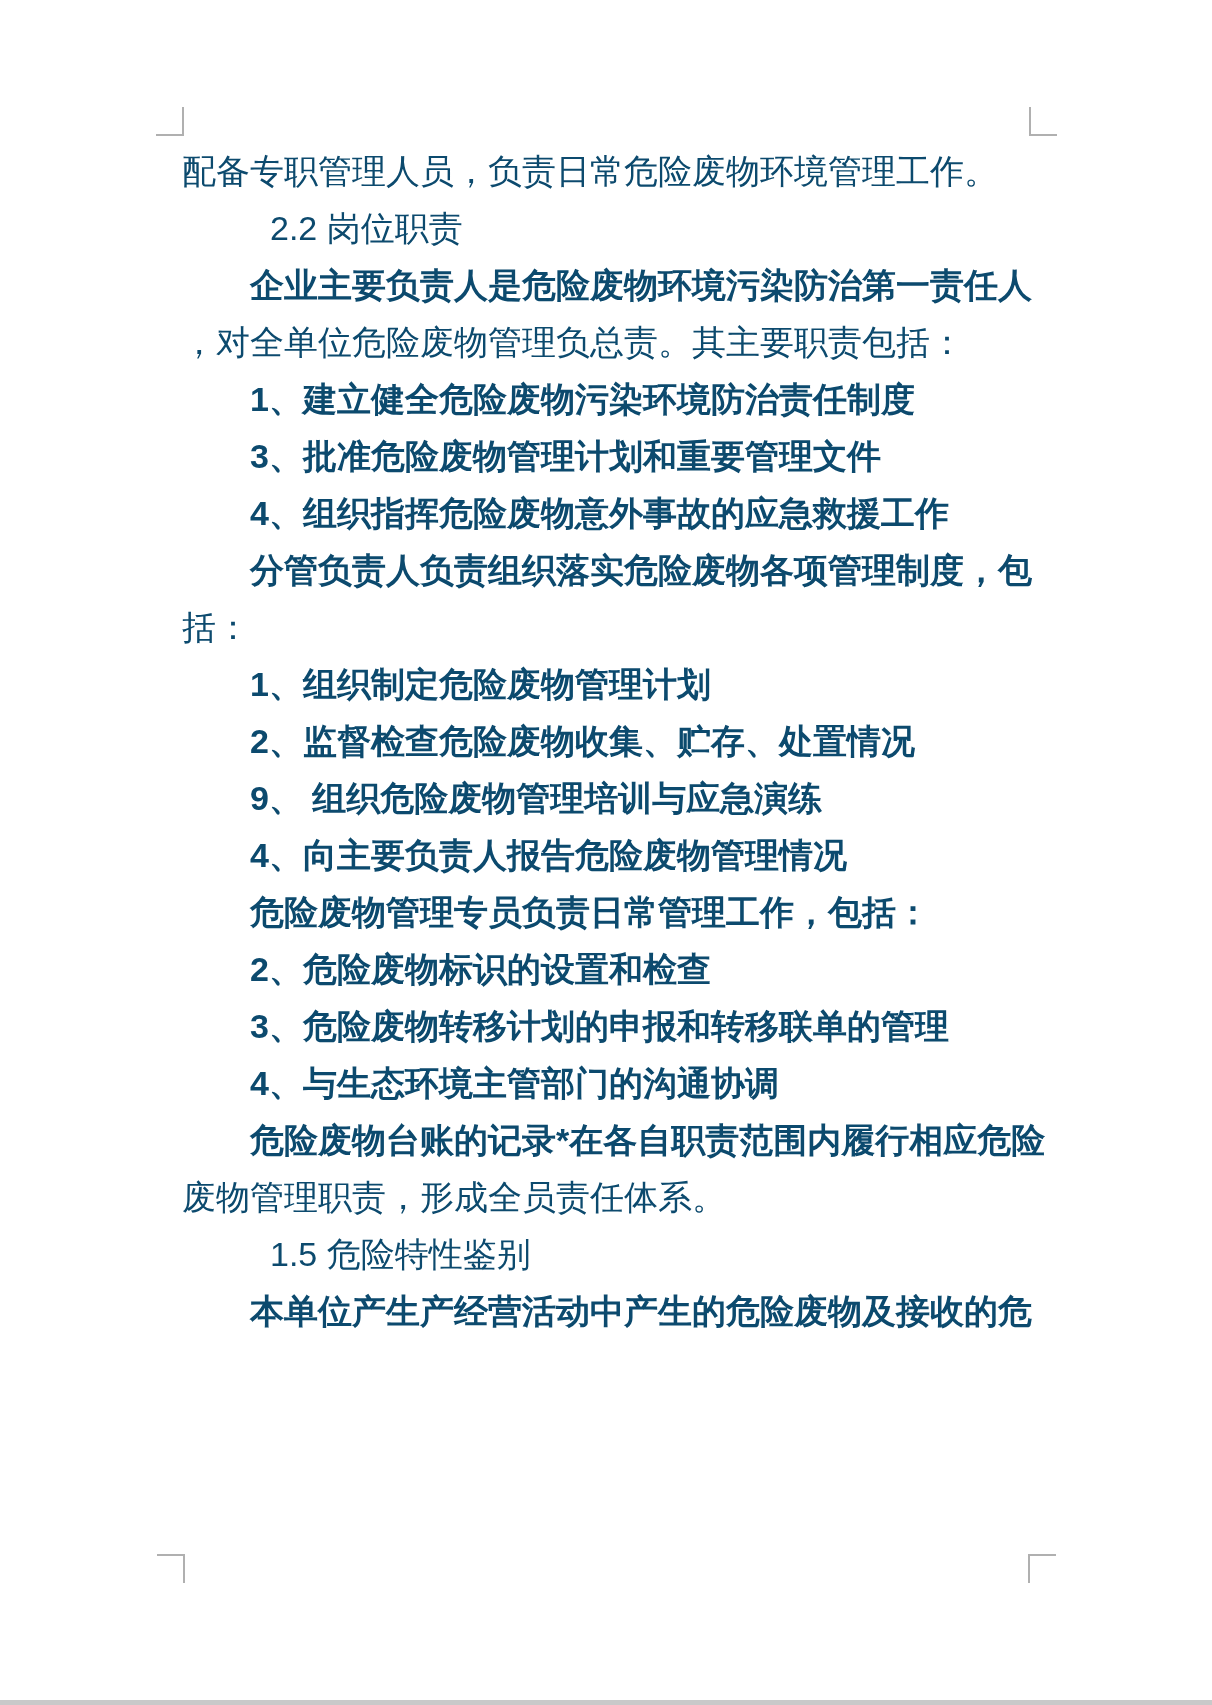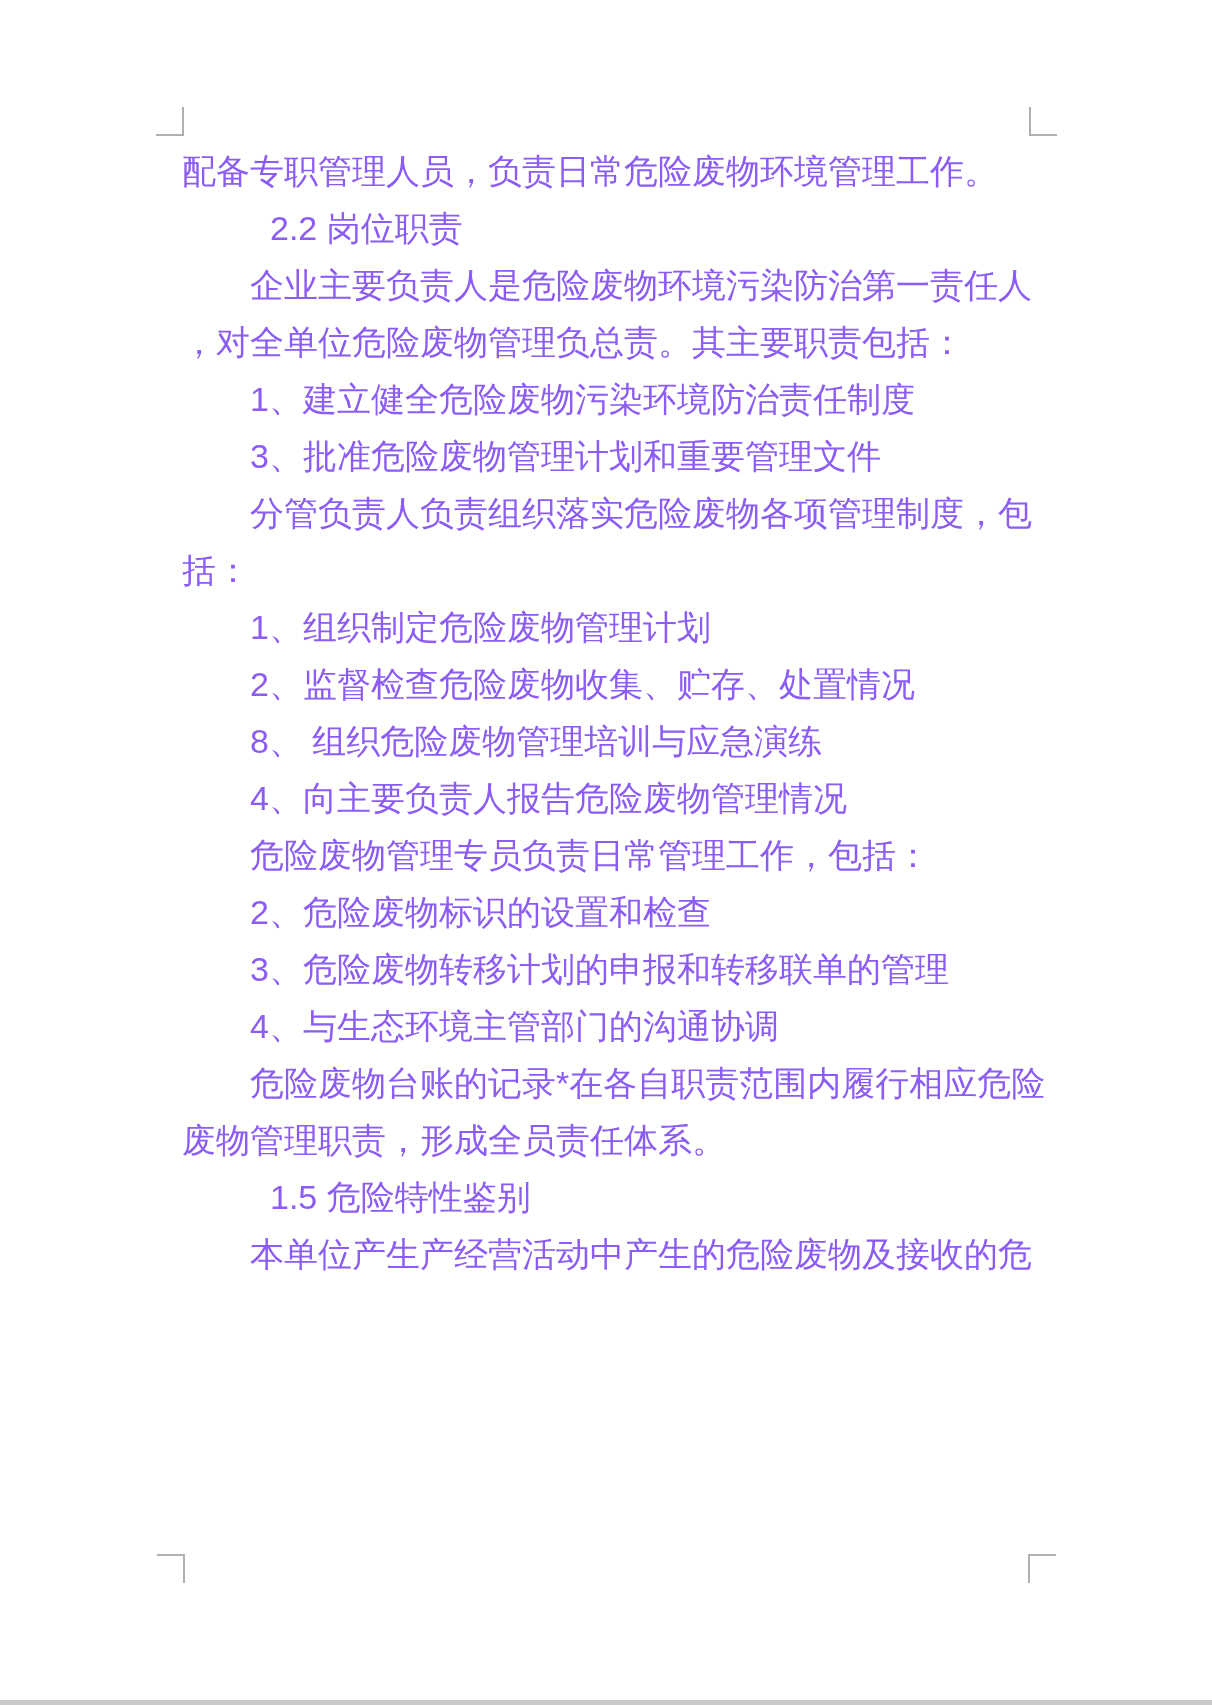--- a/index.html
+++ b/index.html
@@ -49,55 +49,56 @@
     position: absolute;
     left: 0; right: 0; bottom: 0;
     height: 5px;
     background: #c9c9c9;
   }
   .text-block {
     position: absolute;
     left: 182px;
     top: 143px;
     width: 848px;
-    color: #8b5cf6;
+    color: #0c4a6e;
     font-size: 34px;
     letter-spacing: 0px;
   }
   .line {
     height: 57px;
     line-height: 57px;
     white-space: pre;
   }
   .ind-none { padding-left: 0; }
-  .ind-para { padding-left: 68px; }
+  .ind-para { padding-left: 68px; font-weight: bold; }
   .ind-head { padding-left: 88px; }
 </style>
 </head>
 <body>
 
 <div class="page">
 
   <div class="crop crop-tl"></div>
   <div class="crop crop-tr"></div>
   <div class="crop crop-bl"></div>
   <div class="crop crop-br"></div>
 
   <div class="text-block">
     <div class="line ind-none">配备专职管理人员，负责日常危险废物环境管理工作。</div>
     <div class="line ind-head">2.2 岗位职责</div>
     <div class="line ind-para">企业主要负责人是危险废物环境污染防治第一责任人</div>
     <div class="line ind-none">，对全单位危险废物管理负总责。其主要职责包括：</div>
     <div class="line ind-para">1、建立健全危险废物污染环境防治责任制度</div>
     <div class="line ind-para">3、批准危险废物管理计划和重要管理文件</div>
+    <div class="line ind-para">4、组织指挥危险废物意外事故的应急救援工作</div>
     <div class="line ind-para">分管负责人负责组织落实危险废物各项管理制度，包</div>
     <div class="line ind-none">括：</div>
     <div class="line ind-para">1、组织制定危险废物管理计划</div>
     <div class="line ind-para">2、监督检查危险废物收集、贮存、处置情况</div>
-    <div class="line ind-para">8、 组织危险废物管理培训与应急演练</div>
+    <div class="line ind-para">9、 组织危险废物管理培训与应急演练</div>
     <div class="line ind-para">4、向主要负责人报告危险废物管理情况</div>
     <div class="line ind-para">危险废物管理专员负责日常管理工作，包括：</div>
     <div class="line ind-para">2、危险废物标识的设置和检查</div>
     <div class="line ind-para">3、危险废物转移计划的申报和转移联单的管理</div>
     <div class="line ind-para">4、与生态环境主管部门的沟通协调</div>
     <div class="line ind-para">危险废物台账的记录*在各自职责范围内履行相应危险</div>
     <div class="line ind-none">废物管理职责，形成全员责任体系。</div>
     <div class="line ind-head">1.5 危险特性鉴别</div>
     <div class="line ind-para">本单位产生产经营活动中产生的危险废物及接收的危</div>
   </div>

